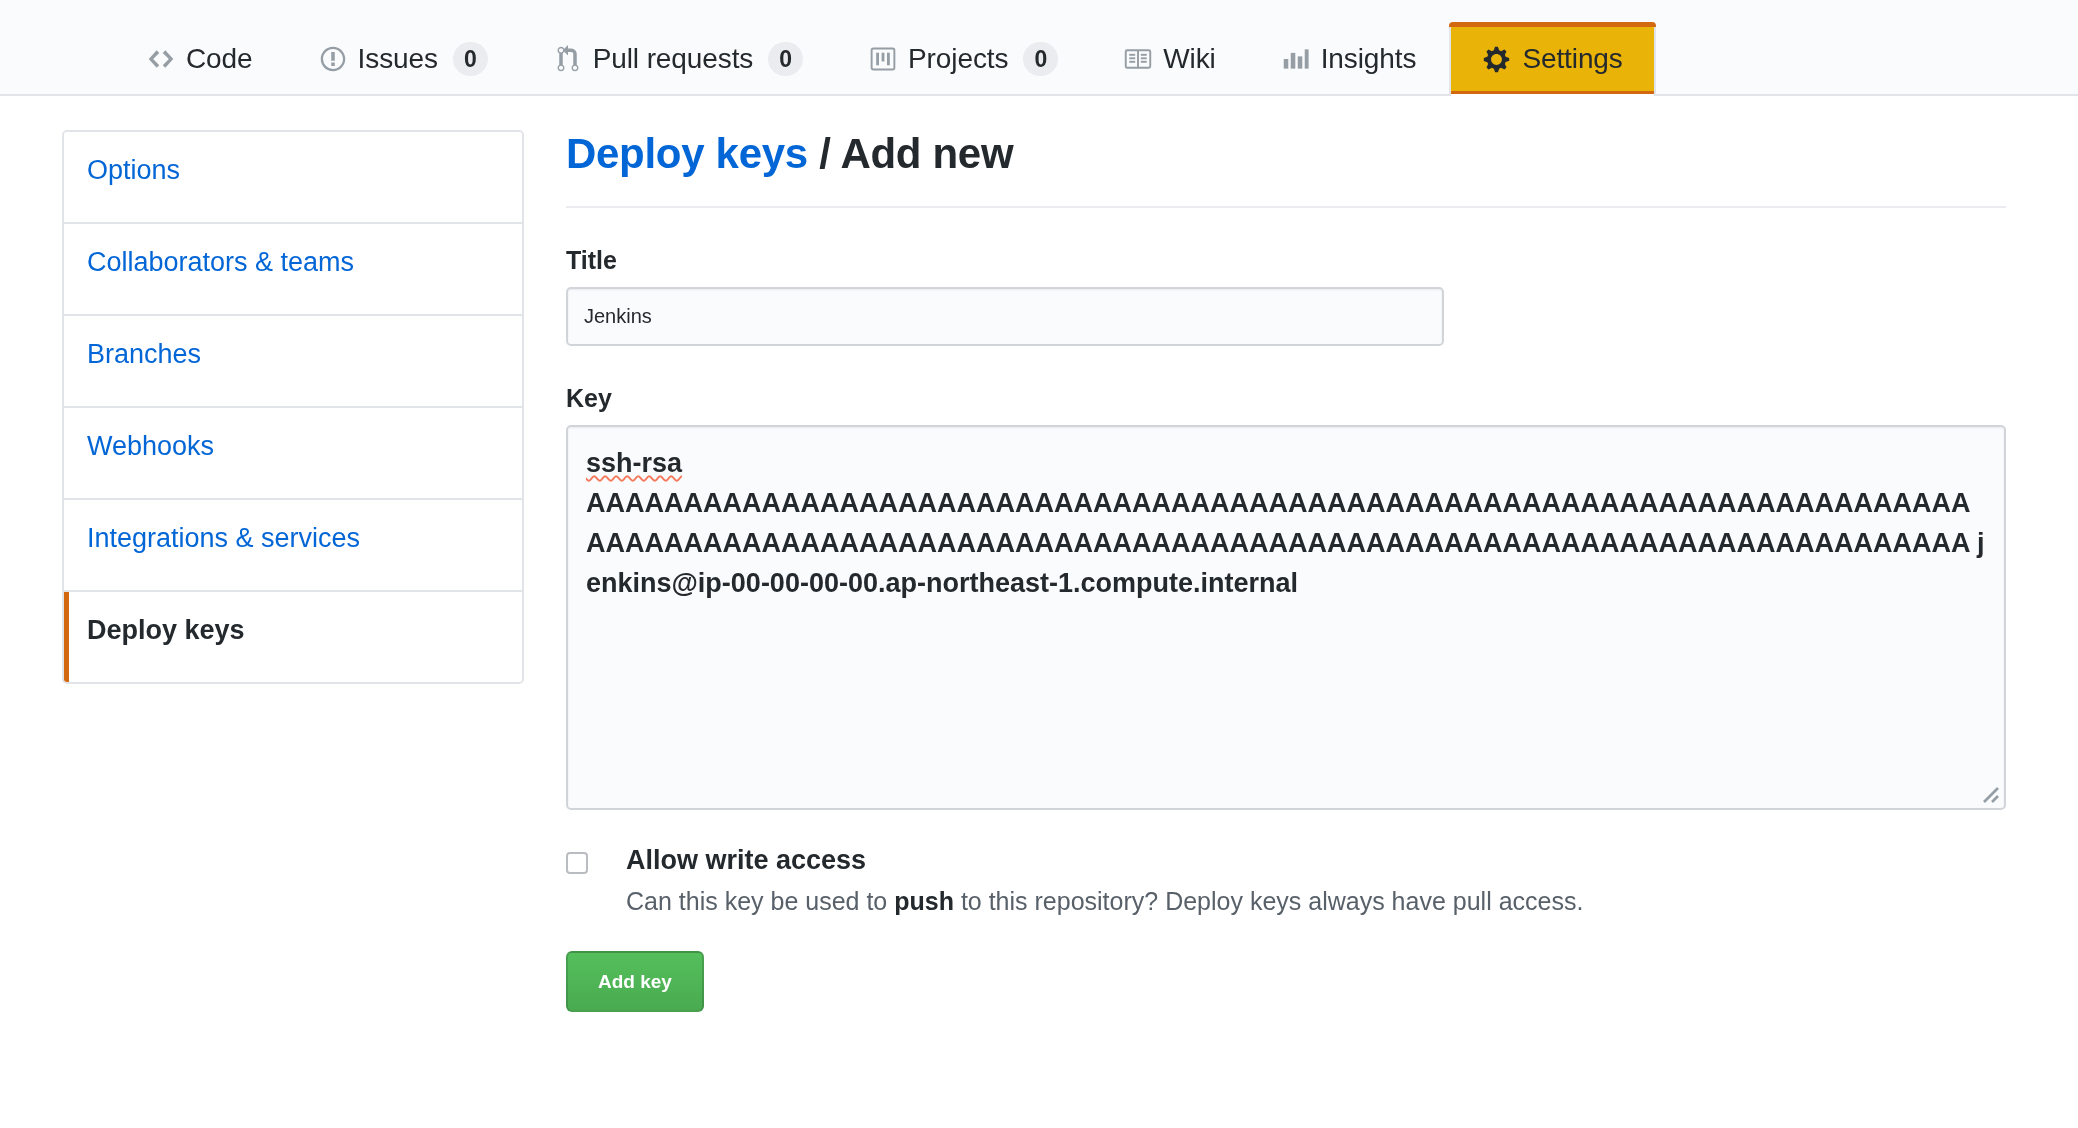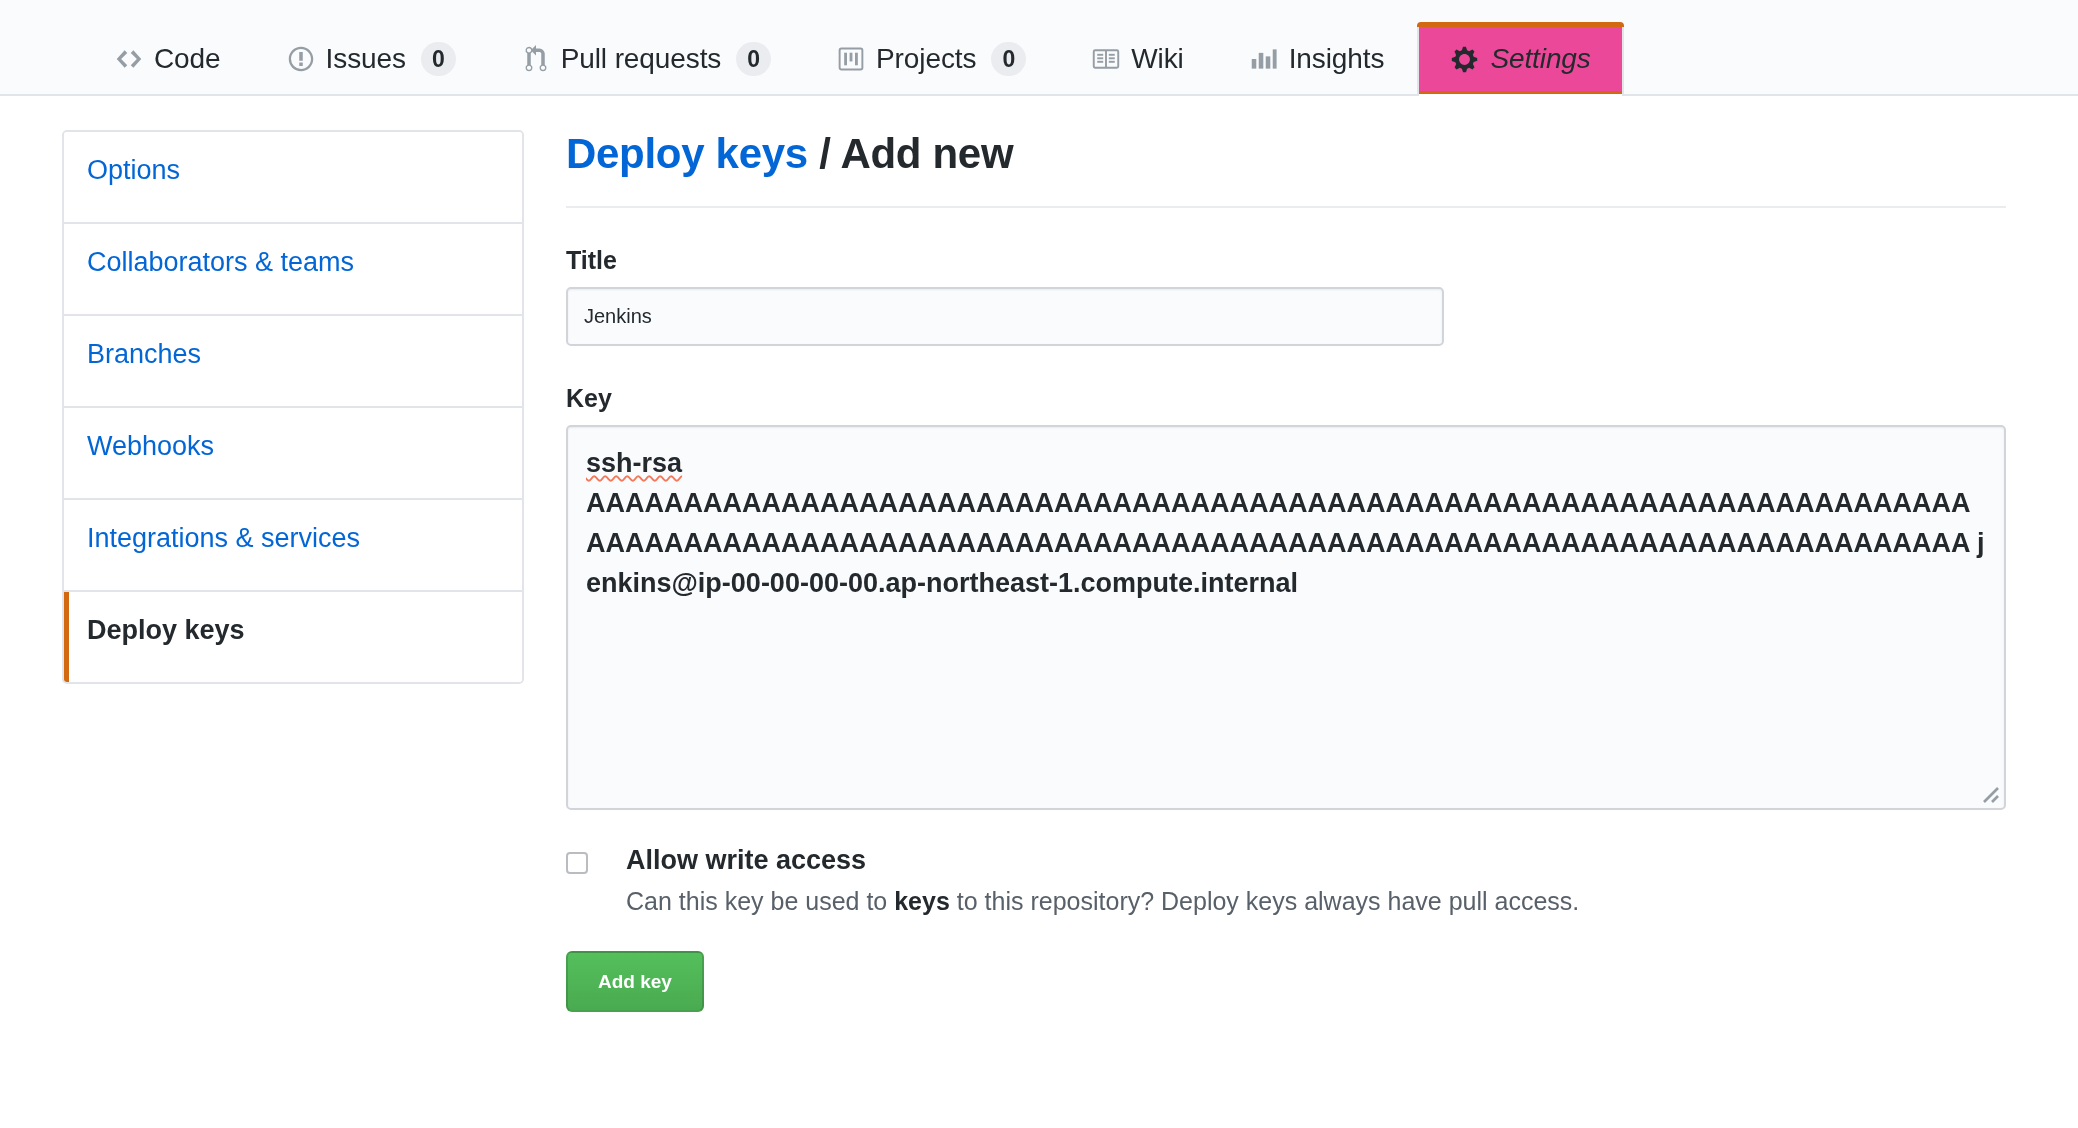--- a/index.html
+++ b/index.html
@@ -18,21 +18,21 @@
     position: relative;
     height: 96px;
     background: #fafbfc;
     border-bottom: 2px solid #e1e4e8;
     box-sizing: border-box;
   }
   .repo-nav-inner {
     display: flex;
     align-items: flex-end;
     height: 100%;
-    padding-left: 82px;
+    padding-left: 114px;
     box-sizing: border-box;
   }
   .nav-tab {
     display: flex;
     align-items: center;
     gap: 11px;
     height: 72px;
     padding: 0 31px;
     box-sizing: border-box;
     font-size: 28px;
@@ -40,24 +40,23 @@
     text-decoration: none;
     position: relative;
     background: transparent;
     border: 2px solid transparent;
     border-bottom: none;
     border-radius: 5px 5px 0 0;
     white-space: nowrap;
   }
   .nav-tab .tab-label { color: #24292e; letter-spacing: -0.1px; }
   .nav-tab.selected {
-    background: #ec4899;
+    background: #eab308;
     border-color: #e1e4e8;
     box-shadow: 0 -3px 0 #d26911 inset;
-    font-style: italic;
   }
   .nav-tab.selected::before {
     content: "";
     position: absolute;
     top: -2px; left: -2px; right: -2px;
     height: 5px;
     background: #d26911;
     border-radius: 4px 4px 0 0;
   }
   .nav-tab.selected::after {
@@ -406,20 +405,20 @@
             <line x1="11" y1="8" x2="8" y2="11"></line>
           </svg>
         </span>
       </div>
     </div>
 
     <div class="checkbox-row">
       <input class="cbx" type="checkbox" style="">
       <span class="cbx-col">
         <span class="cbx-label">Allow write access</span>
-        <span class="cbx-note"><span>Can this key be used to </span><b>keys</b><span> to this repository? Deploy keys always have pull access.</span></span>
+        <span class="cbx-note"><span>Can this key be used to </span><b>push</b><span> to this repository? Deploy keys always have pull access.</span></span>
       </span>
     </div>
 
     <button class="btn-primary" type="button">Add key</button>
 
   </main>
 </div>
 
 </body></html>

